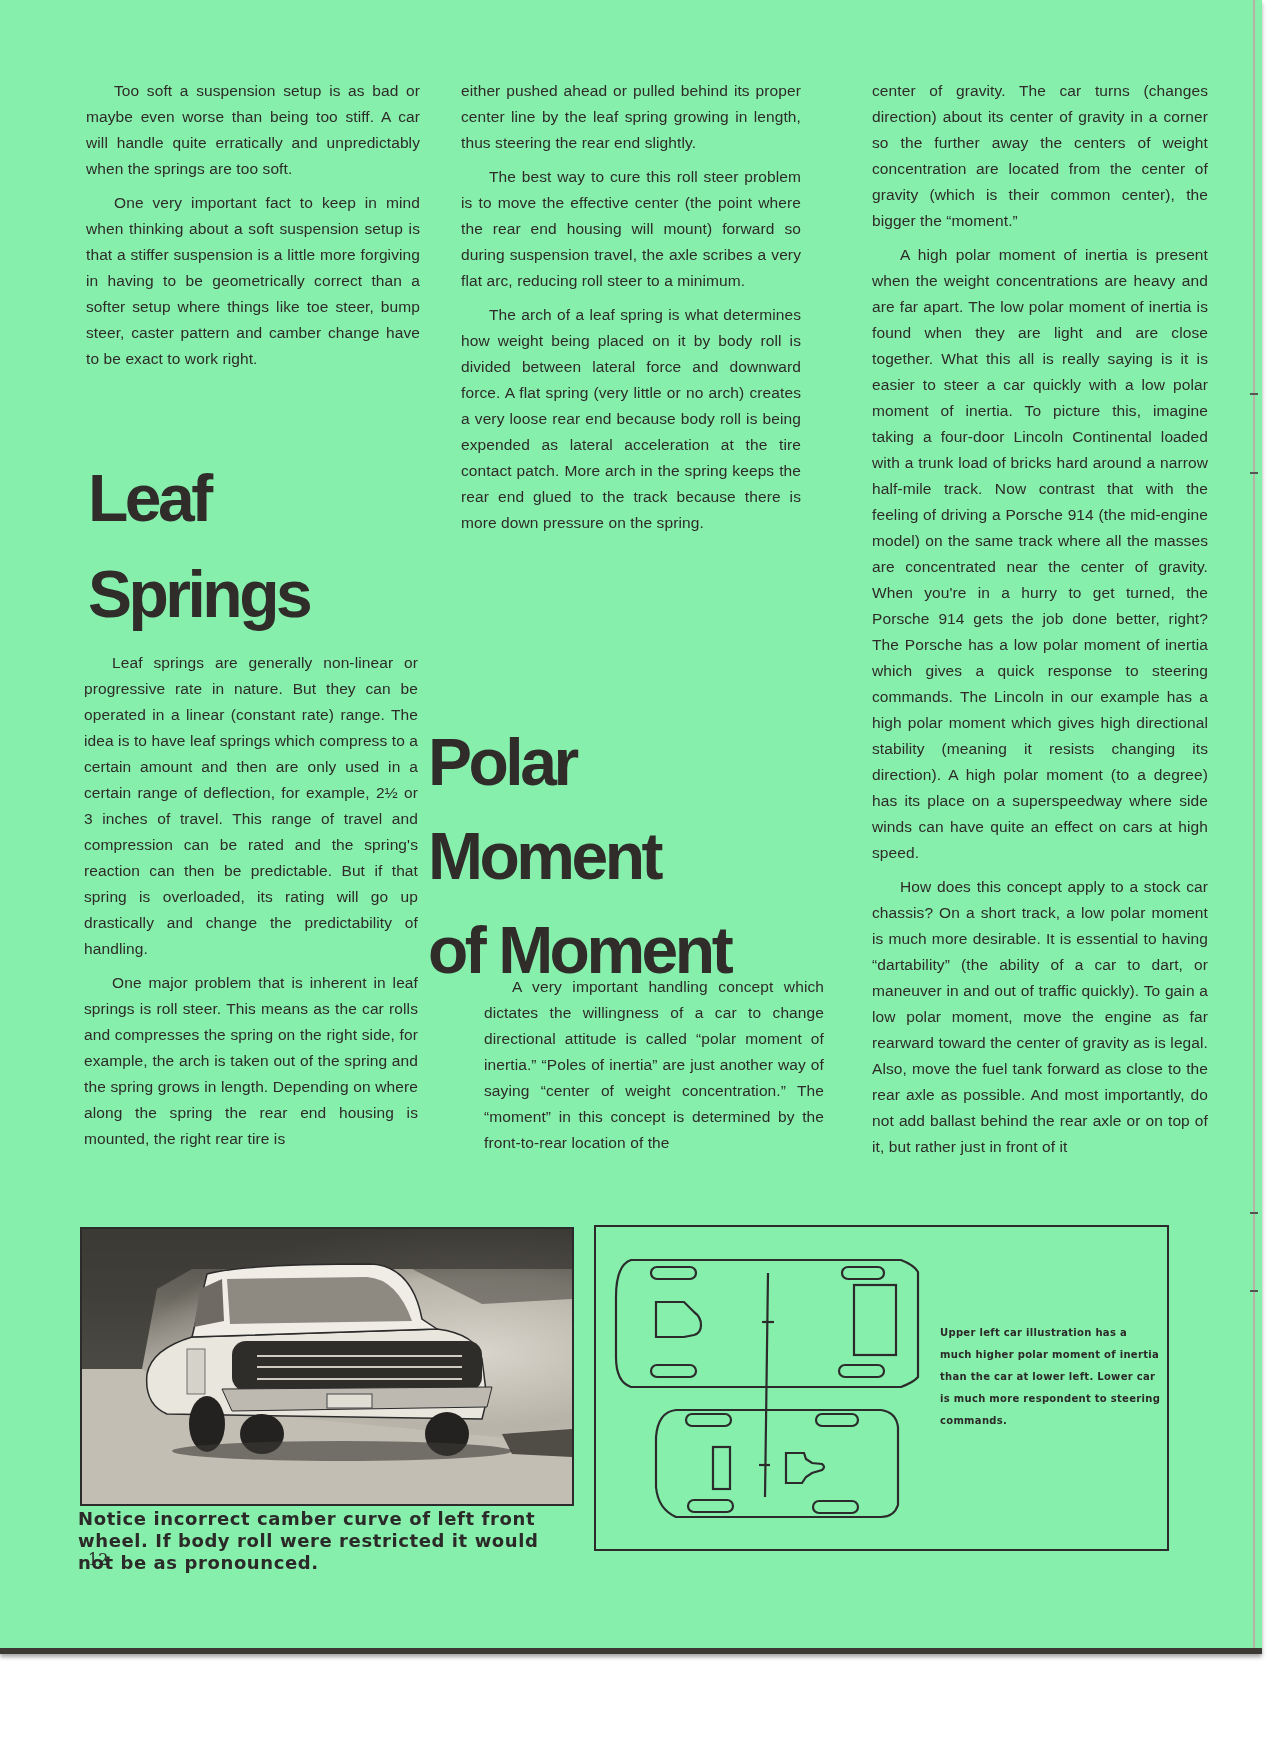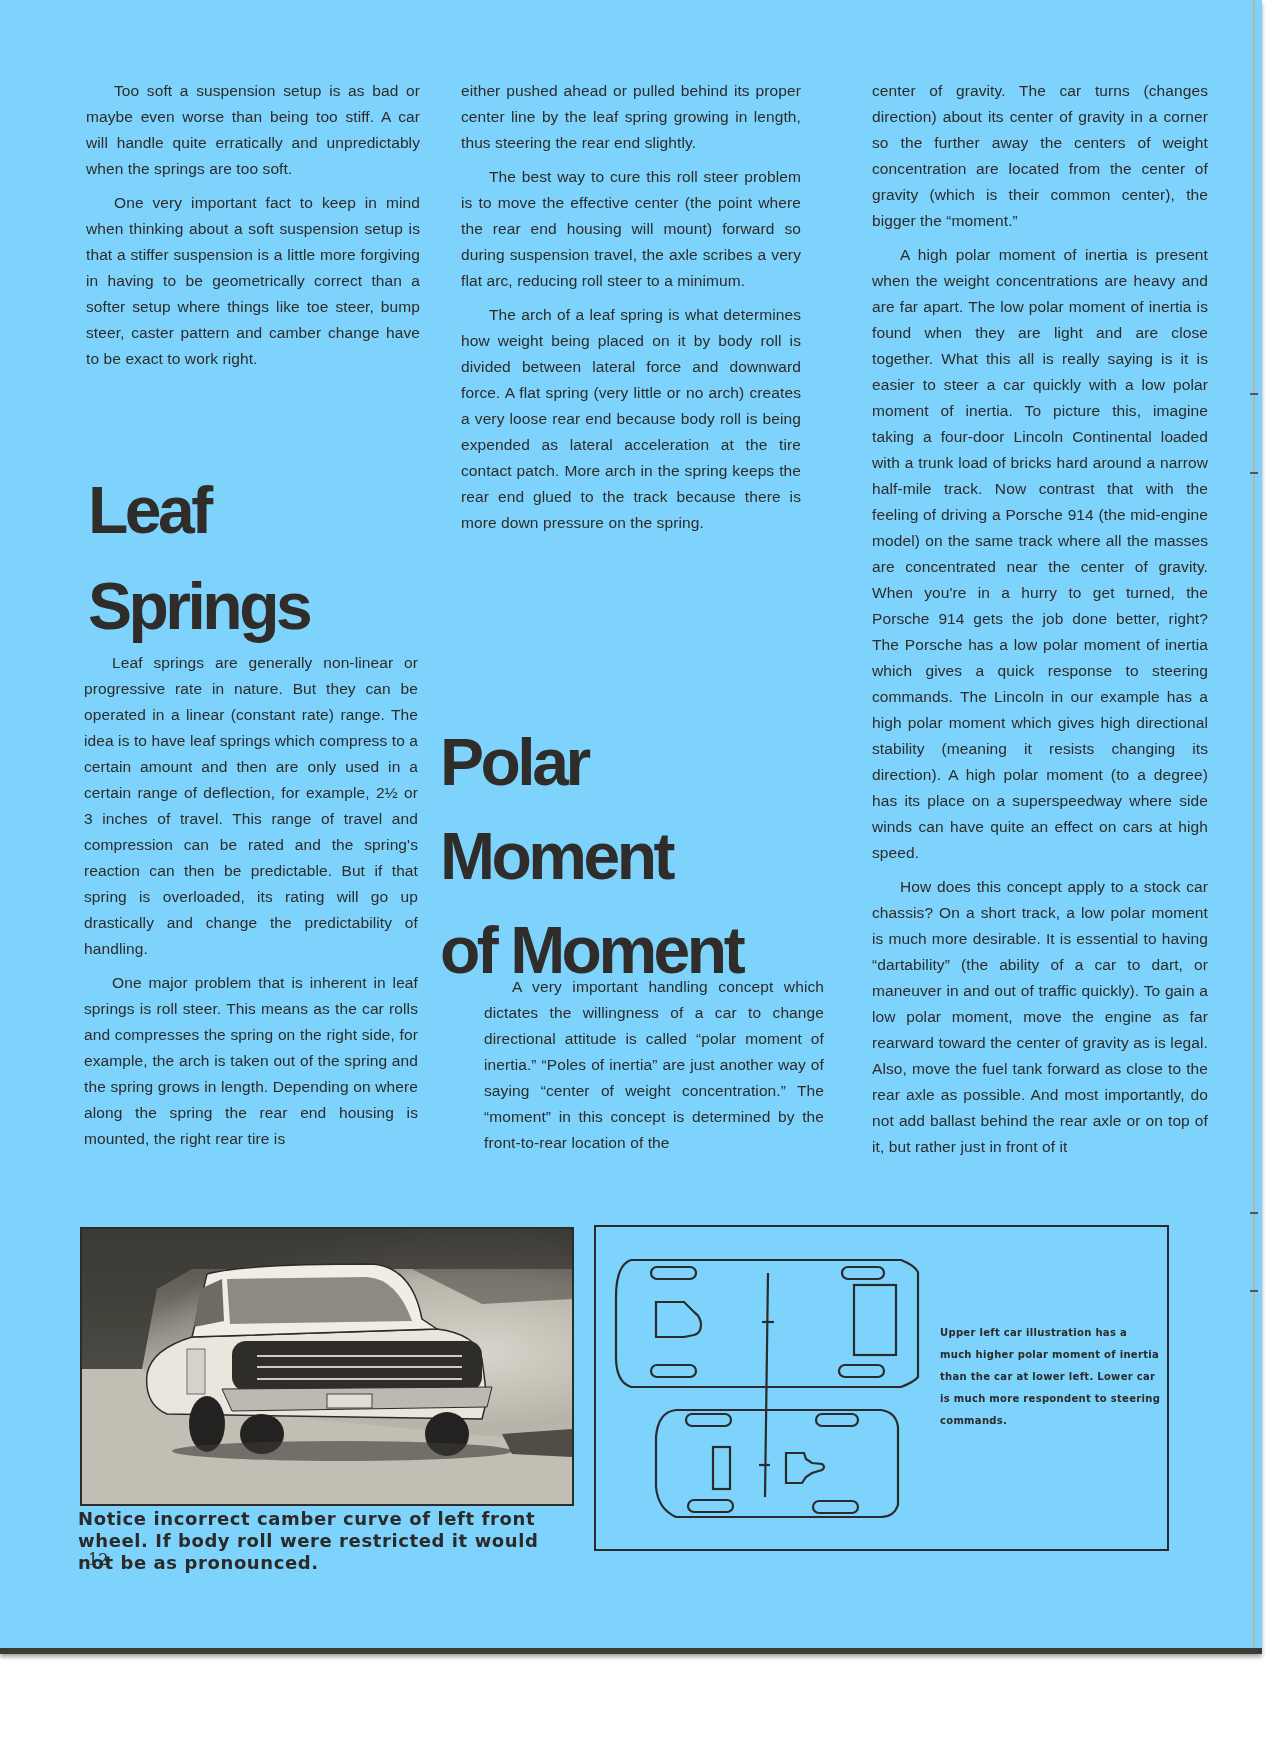--- a/index.html
+++ b/index.html
@@ -2,21 +2,21 @@
 <html><head>
 <meta charset="utf-8">
 <style>
   html, body { margin: 0; padding: 0; }
   body {
     width: 1275px; height: 1754px; position: relative; overflow: hidden;
     background: #ffffff;
   }
   .page {
     position: absolute; left: 0; top: 0; width: 1262px; height: 1648px;
-    background: #7dd3fc;
+    background: #86efac;
     border-bottom: 6px solid #3d3a35;
     box-shadow: 0 3px 4px rgba(0,0,0,0.35);
   }
   .spine {
     position: absolute; left: 1253px; top: 0; width: 2px; height: 1648px;
     background: #b8b2a6;
   }
   .spine-mark { position: absolute; left: 1250px; width: 8px; height: 2px; background: #555; }
   .col {
     position: absolute;
@@ -31,22 +31,22 @@
   .c1b { left: 84px; top: 650px; width: 334px; }
   .c2 { left: 461px; top: 78px; width: 340px; }
   .c2b { left: 484px; top: 974px; width: 340px; }
   .c3 { left: 836px; top: 78px; width: 336px; margin-left: 36px; }
   .heading {
     position: absolute;
     font-family: "Liberation Sans", sans-serif;
     font-weight: bold; color: #2f2c2a;
     font-size: 66px; line-height: 96px; letter-spacing: -3.5px;
   }
-  .h-leaf { left: 88px; top: 462px; }
-  .h-polar { left: 440px; top: 715px; line-height: 94px; }
+  .h-leaf { left: 88px; top: 450px; }
+  .h-polar { left: 428px; top: 715px; line-height: 94px; }
   .photo {
     position: absolute; left: 80px; top: 1227px; width: 490px; height: 275px;
     border: 2px solid #2b2b2b;
     background:
       radial-gradient(ellipse at 80% 45%, #d9d5cc 0%, #b8b3a8 35%, transparent 60%),
       linear-gradient(180deg, #4a4843 0%, #6b6860 25%, #a29e95 45%, #c9c5bb 62%, #b7b3aa 100%);
     overflow: hidden;
   }
   .photo svg { position: absolute; left: 0; top: 0; }
   .caption-left {

